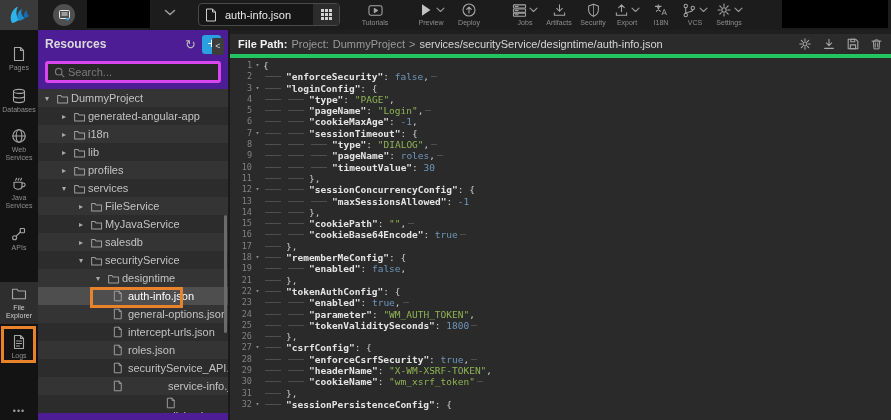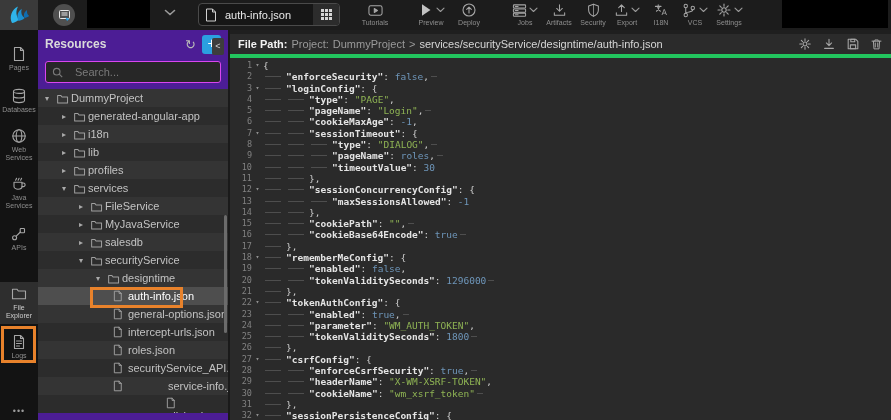--- a/index.html
+++ b/index.html
@@ -38,21 +38,21 @@
   .sb-item.sel .lbl{color:#cfcfcf}
   .sb-more{margin-top:auto;margin-bottom:4px;color:#9a9a9a;font-size:9px;letter-spacing:1px;cursor:pointer}
 
   
   .panel{position:absolute;left:38px;top:30px;width:190px;height:390px;background:#4c1d95;overflow:hidden}
   .panel-header{height:28px;display:flex;align-items:center;padding:0 7px;gap:6px}
   .panel-title{flex:1;font-size:12px;font-weight:bold;color:#dadada}
   .refresh-btn{color:#b8b8b8;font-size:13px;cursor:pointer;line-height:1}
   .plus-btn{width:19px;height:19px;border-radius:3px;background:var(--accent-blue);color:#fff;font-size:14px;line-height:17px;text-align:center;cursor:pointer}
   .search-wrap{padding:3px 7px 6px}
-  .search-box{height:22px;background:#272727;border:1px solid #d946ef;border-radius:3px;display:flex;align-items:center;padding:0 6px;gap:12px}
+  .search-box{height:22px;background:#272727;border:3px solid #d946ef;border-radius:3px;display:flex;align-items:center;padding:0 6px;gap:3px}
   .search-box input{background:transparent;border:none;outline:none;color:#bbb;font-size:11px;width:130px;font-family:"Liberation Sans",sans-serif}
   .search-box input::placeholder{color:#7a7a7a}
   .tree{position:relative}
   .trow{height:18px;display:flex;align-items:center;font-size:11px;color:#c2c2c2;white-space:nowrap;cursor:pointer;overflow:hidden}
   .trow.alt0{background:#343434}.trow.alt1{background:#2c2c2c}
   .trow.sel{background:#4e4e4e;color:#fff}
   .trow .arrow{width:11px;font-size:8px;color:#aaa;flex:0 0 11px}
   .trow .ticon{flex:0 0 15px;display:flex;align-items:center}
   .thumb{position:absolute;right:1px;top:185px;width:3px;height:118px;background:#6b6b6b;border-radius:2px;cursor:grab}
 
@@ -584,21 +584,20 @@
         <div class="cline"><span class="ln">10</span><span class="fold"></span><span class="lc"><span class="ind"></span><span class="ind"></span><span class="ind"></span><span class="tk-k">"timeoutValue"</span><span class="tk-p">: </span><span class="tk-l">30</span></span></div>
         <div class="cline"><span class="ln">11</span><span class="fold"></span><span class="lc"><span class="ind"></span><span class="ind"></span><span class="tk-p">},</span></span></div>
         <div class="cline"><span class="ln">12</span><span class="fold">▾</span><span class="lc"><span class="ind"></span><span class="ind"></span><span class="tk-k">"sessionConcurrencyConfig"</span><span class="tk-p">: {</span></span></div>
         <div class="cline"><span class="ln">13</span><span class="fold"></span><span class="lc"><span class="ind"></span><span class="ind"></span><span class="ind"></span><span class="tk-k">"maxSessionsAllowed"</span><span class="tk-p">: </span><span class="tk-l">-1</span></span></div>
         <div class="cline"><span class="ln">14</span><span class="fold"></span><span class="lc"><span class="ind"></span><span class="ind"></span><span class="tk-p">},</span></span></div>
         <div class="cline"><span class="ln">15</span><span class="fold"></span><span class="lc"><span class="ind"></span><span class="ind"></span><span class="tk-k">"cookiePath"</span><span class="tk-p">: </span><span class="tk-s">""</span><span class="tk-p">,</span><span class="trail"></span></span></div>
         <div class="cline"><span class="ln">16</span><span class="fold"></span><span class="lc"><span class="ind"></span><span class="ind"></span><span class="tk-k">"cookieBase64Encode"</span><span class="tk-p">: </span><span class="tk-l">true</span><span class="trail"></span></span></div>
         <div class="cline"><span class="ln">17</span><span class="fold"></span><span class="lc"><span class="ind"></span><span class="tk-p">},</span></span></div>
         <div class="cline"><span class="ln">18</span><span class="fold">▾</span><span class="lc"><span class="ind"></span><span class="tk-k">"rememberMeConfig"</span><span class="tk-p">: {</span></span></div>
         <div class="cline"><span class="ln">19</span><span class="fold"></span><span class="lc"><span class="ind"></span><span class="ind"></span><span class="tk-k">"enabled"</span><span class="tk-p">: </span><span class="tk-l">false</span><span class="tk-p">,</span></span></div>
-        <div class="cline"><span class="ln">20</span><span class="fold"></span><span class="lc"><span class="ind"></span><span class="ind"></span><span class="tk-k">"tokenValiditySeconds"</span><span class="tk-p">: </span><span class="tk-l">1296000</span><span class="trail"></span></span></div>
         <div class="cline"><span class="ln">21</span><span class="fold"></span><span class="lc"><span class="ind"></span><span class="tk-p">},</span></span></div>
         <div class="cline"><span class="ln">22</span><span class="fold">▾</span><span class="lc"><span class="ind"></span><span class="tk-k">"tokenAuthConfig"</span><span class="tk-p">: {</span></span></div>
         <div class="cline"><span class="ln">23</span><span class="fold"></span><span class="lc"><span class="ind"></span><span class="ind"></span><span class="tk-k">"enabled"</span><span class="tk-p">: </span><span class="tk-l">true</span><span class="tk-p">,</span><span class="trail"></span></span></div>
         <div class="cline"><span class="ln">24</span><span class="fold"></span><span class="lc"><span class="ind"></span><span class="ind"></span><span class="tk-k">"parameter"</span><span class="tk-p">: </span><span class="tk-s">"WM_AUTH_TOKEN"</span><span class="tk-p">,</span></span></div>
         <div class="cline"><span class="ln">25</span><span class="fold"></span><span class="lc"><span class="ind"></span><span class="ind"></span><span class="tk-k">"tokenValiditySeconds"</span><span class="tk-p">: </span><span class="tk-l">1800</span><span class="trail"></span></span></div>
         <div class="cline"><span class="ln">26</span><span class="fold"></span><span class="lc"><span class="ind"></span><span class="tk-p">},</span></span></div>
         <div class="cline"><span class="ln">27</span><span class="fold">▾</span><span class="lc"><span class="ind"></span><span class="tk-k">"csrfConfig"</span><span class="tk-p">: {</span></span></div>
         <div class="cline"><span class="ln">28</span><span class="fold"></span><span class="lc"><span class="ind"></span><span class="ind"></span><span class="tk-k">"enforceCsrfSecurity"</span><span class="tk-p">: </span><span class="tk-l">true</span><span class="tk-p">,</span><span class="trail"></span></span></div>
         <div class="cline"><span class="ln">29</span><span class="fold"></span><span class="lc"><span class="ind"></span><span class="ind"></span><span class="tk-k">"headerName"</span><span class="tk-p">: </span><span class="tk-s">"X-WM-XSRF-TOKEN"</span><span class="tk-p">,</span></span></div>
         <div class="cline"><span class="ln">30</span><span class="fold"></span><span class="lc"><span class="ind"></span><span class="ind"></span><span class="tk-k">"cookieName"</span><span class="tk-p">: </span><span class="tk-s">"wm_xsrf_token"</span><span class="trail"></span></span></div>

